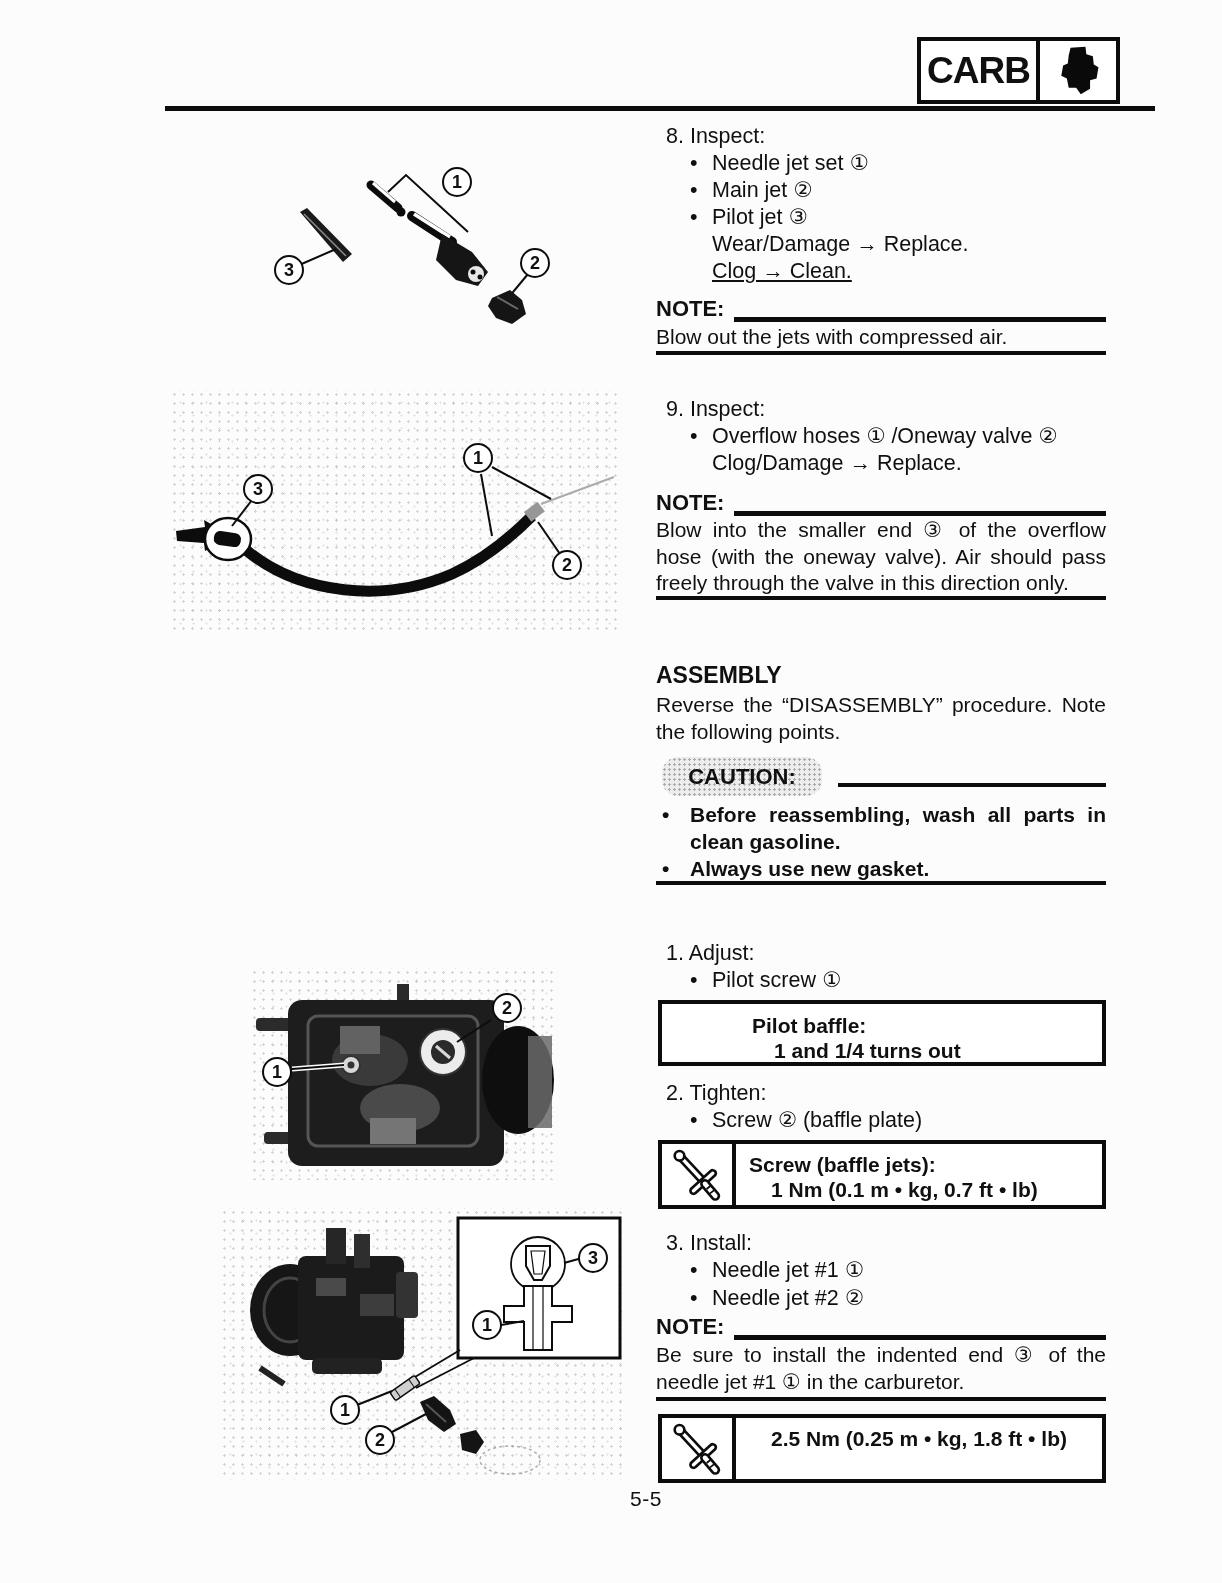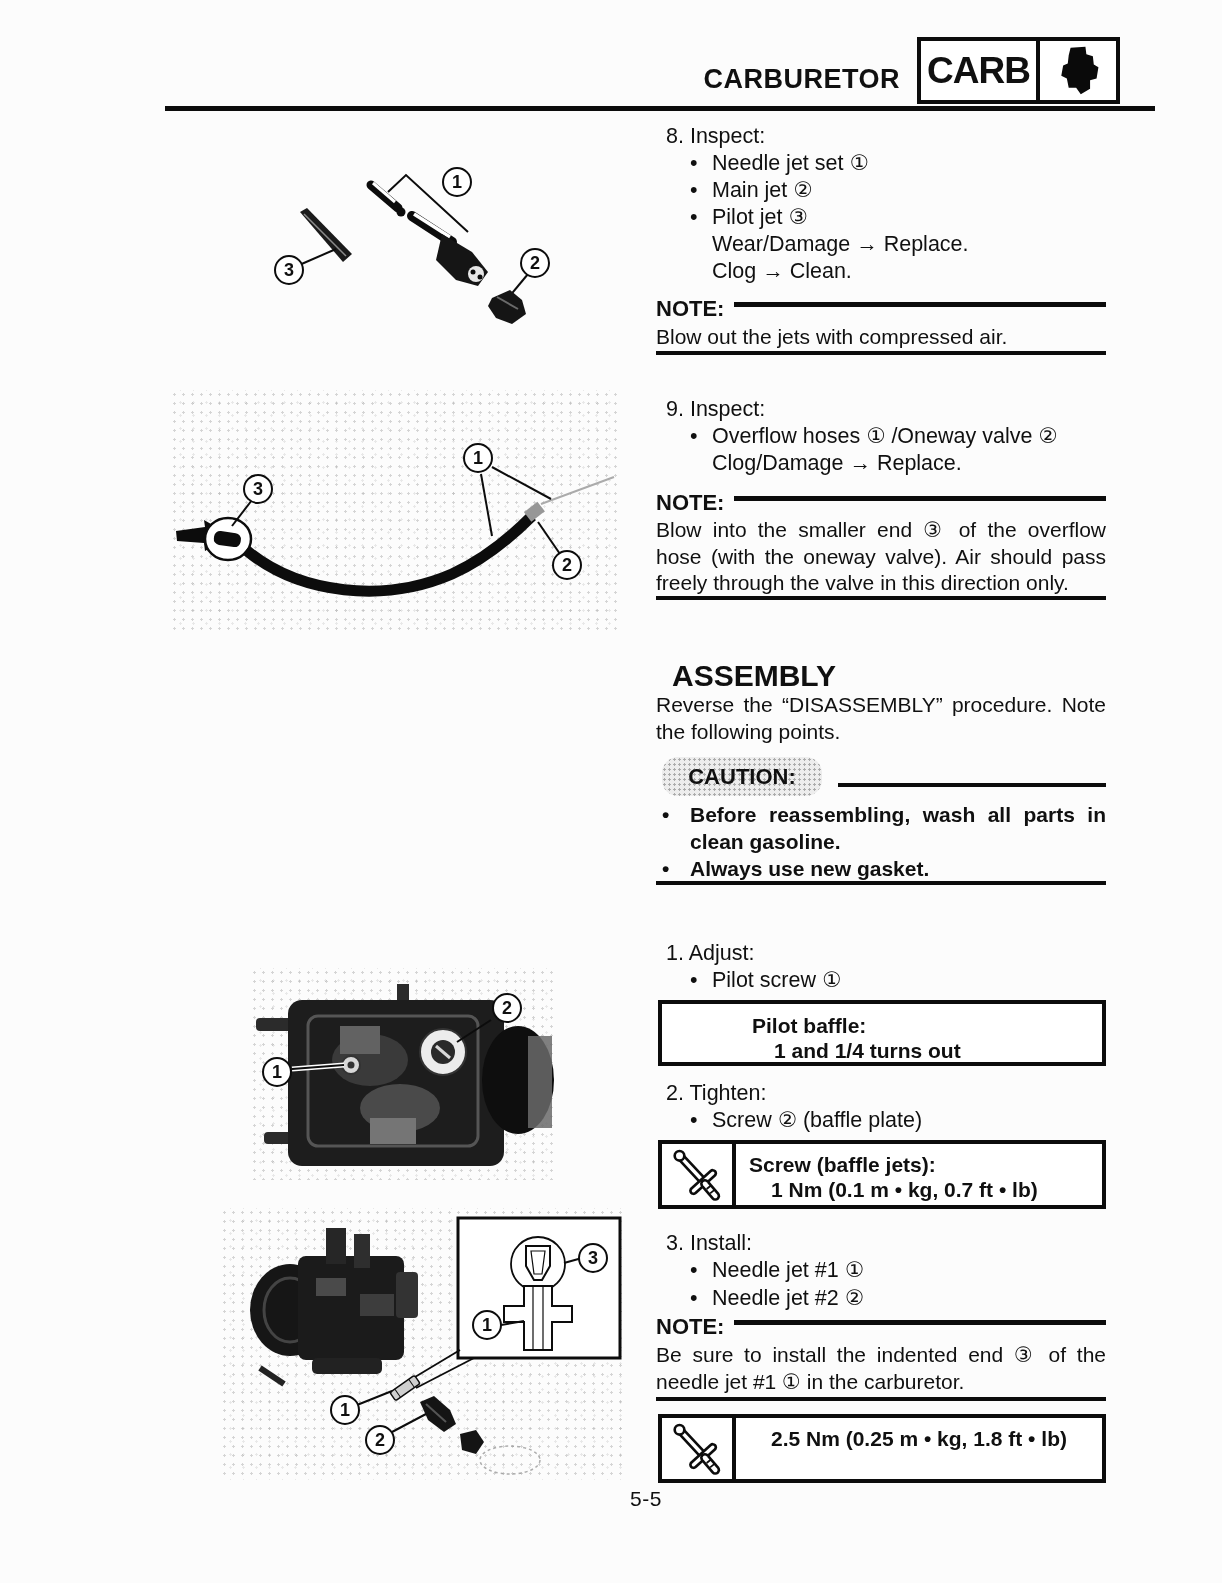--- a/index.html
+++ b/index.html
@@ -12,27 +12,27 @@
   .tabbox{display:flex;border:4px solid #0c0c0c;background:#fff;box-sizing:border-box;}
   .tabbox .cell1{flex:1;display:flex;align-items:center;justify-content:center;
                  font-size:37px;font-weight:bold;letter-spacing:-1px;}
   .tabbox .cell2{width:76px;border-left:4px solid #0c0c0c;display:flex;align-items:center;justify-content:center;}
   
   .col{position:absolute;left:656px;top:0;width:450px;height:1260px;}
   .step-head{position:absolute;left:10px;font-size:21.5px;line-height:27px;}
   .bullet-row{position:absolute;left:34px;display:flex;font-size:21.5px;line-height:27px;}
   .bullet-row .dot{width:22px;flex:none;}
   .result-line{position:absolute;left:56px;font-size:21.5px;line-height:27px;}
-  .note-row{position:absolute;left:0;width:450px;display:flex;align-items:flex-start;}
+  .note-row{position:absolute;left:0;width:450px;display:flex;align-items:flex-end;}
   .note-label{font-size:22px;font-weight:bold;line-height:26px;flex:none;}
   .note-rule{flex:1;height:5px;background:#0c0c0c;margin-left:10px;margin-top:6px;}
   .para{position:absolute;left:0;width:450px;font-size:21px;line-height:26.5px;
         text-align:justify;text-align-last:left;}
   .rule{position:absolute;left:0;width:450px;height:4px;background:#0c0c0c;}
-  .sec-head{position:absolute;left:16px;font-size:30px;font-weight:bold;line-height:27px;}
+  .sec-head{position:absolute;left:0;font-size:23px;font-weight:bold;line-height:27px;}
   .caution-tag{position:absolute;display:flex;align-items:center;justify-content:center;
       font-size:22px;font-weight:bold;background-color:#ededed;
       background-image:radial-gradient(rgba(90,90,90,.45) 1px, transparent 1.4px);
       background-size:5px 5px;}
   .caution-rule{position:absolute;height:4px;background:#0c0c0c;}
   .cbullet{position:absolute;left:6px;width:444px;display:flex;font-size:21px;font-weight:bold;
            line-height:27px;}
   .cbullet .dot{width:28px;flex:none;}
   .cbullet .ctext{flex:1;text-align:justify;text-align-last:left;}
   .spec-box{position:absolute;border:4px solid #0c0c0c;background:#fff;box-sizing:border-box;}
@@ -50,21 +50,20 @@
   .callout{position:absolute;width:30px;height:30px;border:2.5px solid #0c0c0c;border-radius:50%;
            background:#fff;box-sizing:border-box;display:flex;align-items:center;justify-content:center;
            font-size:18px;font-weight:bold;z-index:5;}
   .pagenum{font-size:21px;letter-spacing:.5px;}
 </style>
 </head>
 <body>
 
 <div class="page">
 
-  <div class="abs title" style="left:460px;top:64px;width:440px;">CARBURETOR</div>
   <div class="abs head-rule" style="left:165px;top:106px;width:990px;height:5px;"></div>
   <div class="abs tabbox" style="left:917px;top:37px;width:203px;height:67px;">
     <div class="cell1">CARB</div>
     <div class="cell2">
       <svg width="52" height="54" viewBox="0 0 56 58">
         <path fill="#0a0a0a" d="M20,4 L36,3 L37,11 L44,13 L45,22 L50,25 L48,37 L41,39 L41,48 L31,54 L26,47 L18,47 L16,37 L10,34 L12,23 L17,21 L18,12 Z"></path>
       </svg>
     </div>
   </div>
 
@@ -77,21 +76,21 @@
       </div>
     <div class="bullet-row" style="top:177px;">
         <span class="dot">•</span>
         <span>Main jet ②</span>
       </div>
     <div class="bullet-row" style="top:204px;">
         <span class="dot">•</span>
         <span>Pilot jet ③</span>
       </div>
     <div class="result-line" style="top:231px;">Wear/Damage → Replace.</div>
-    <div class="result-line" style="top:258px;">Clog → Clean.</div>
+    <div class="result-line" style="top:258px;text-decoration:underline;">Clog → Clean.</div>
 
     <div class="note-row" style="top:296px;">
       <span class="note-label">NOTE:</span>
       <span class="note-rule"></span>
     </div>
     <div class="para" style="top:324px;text-align:left;">Blow out the jets with compressed air.</div>
     <div class="rule" style="top:351px;"></div>
 
     <div class="step-head" style="top:396px;">9. Inspect:</div>
     <div class="bullet-row" style="top:423px;">

